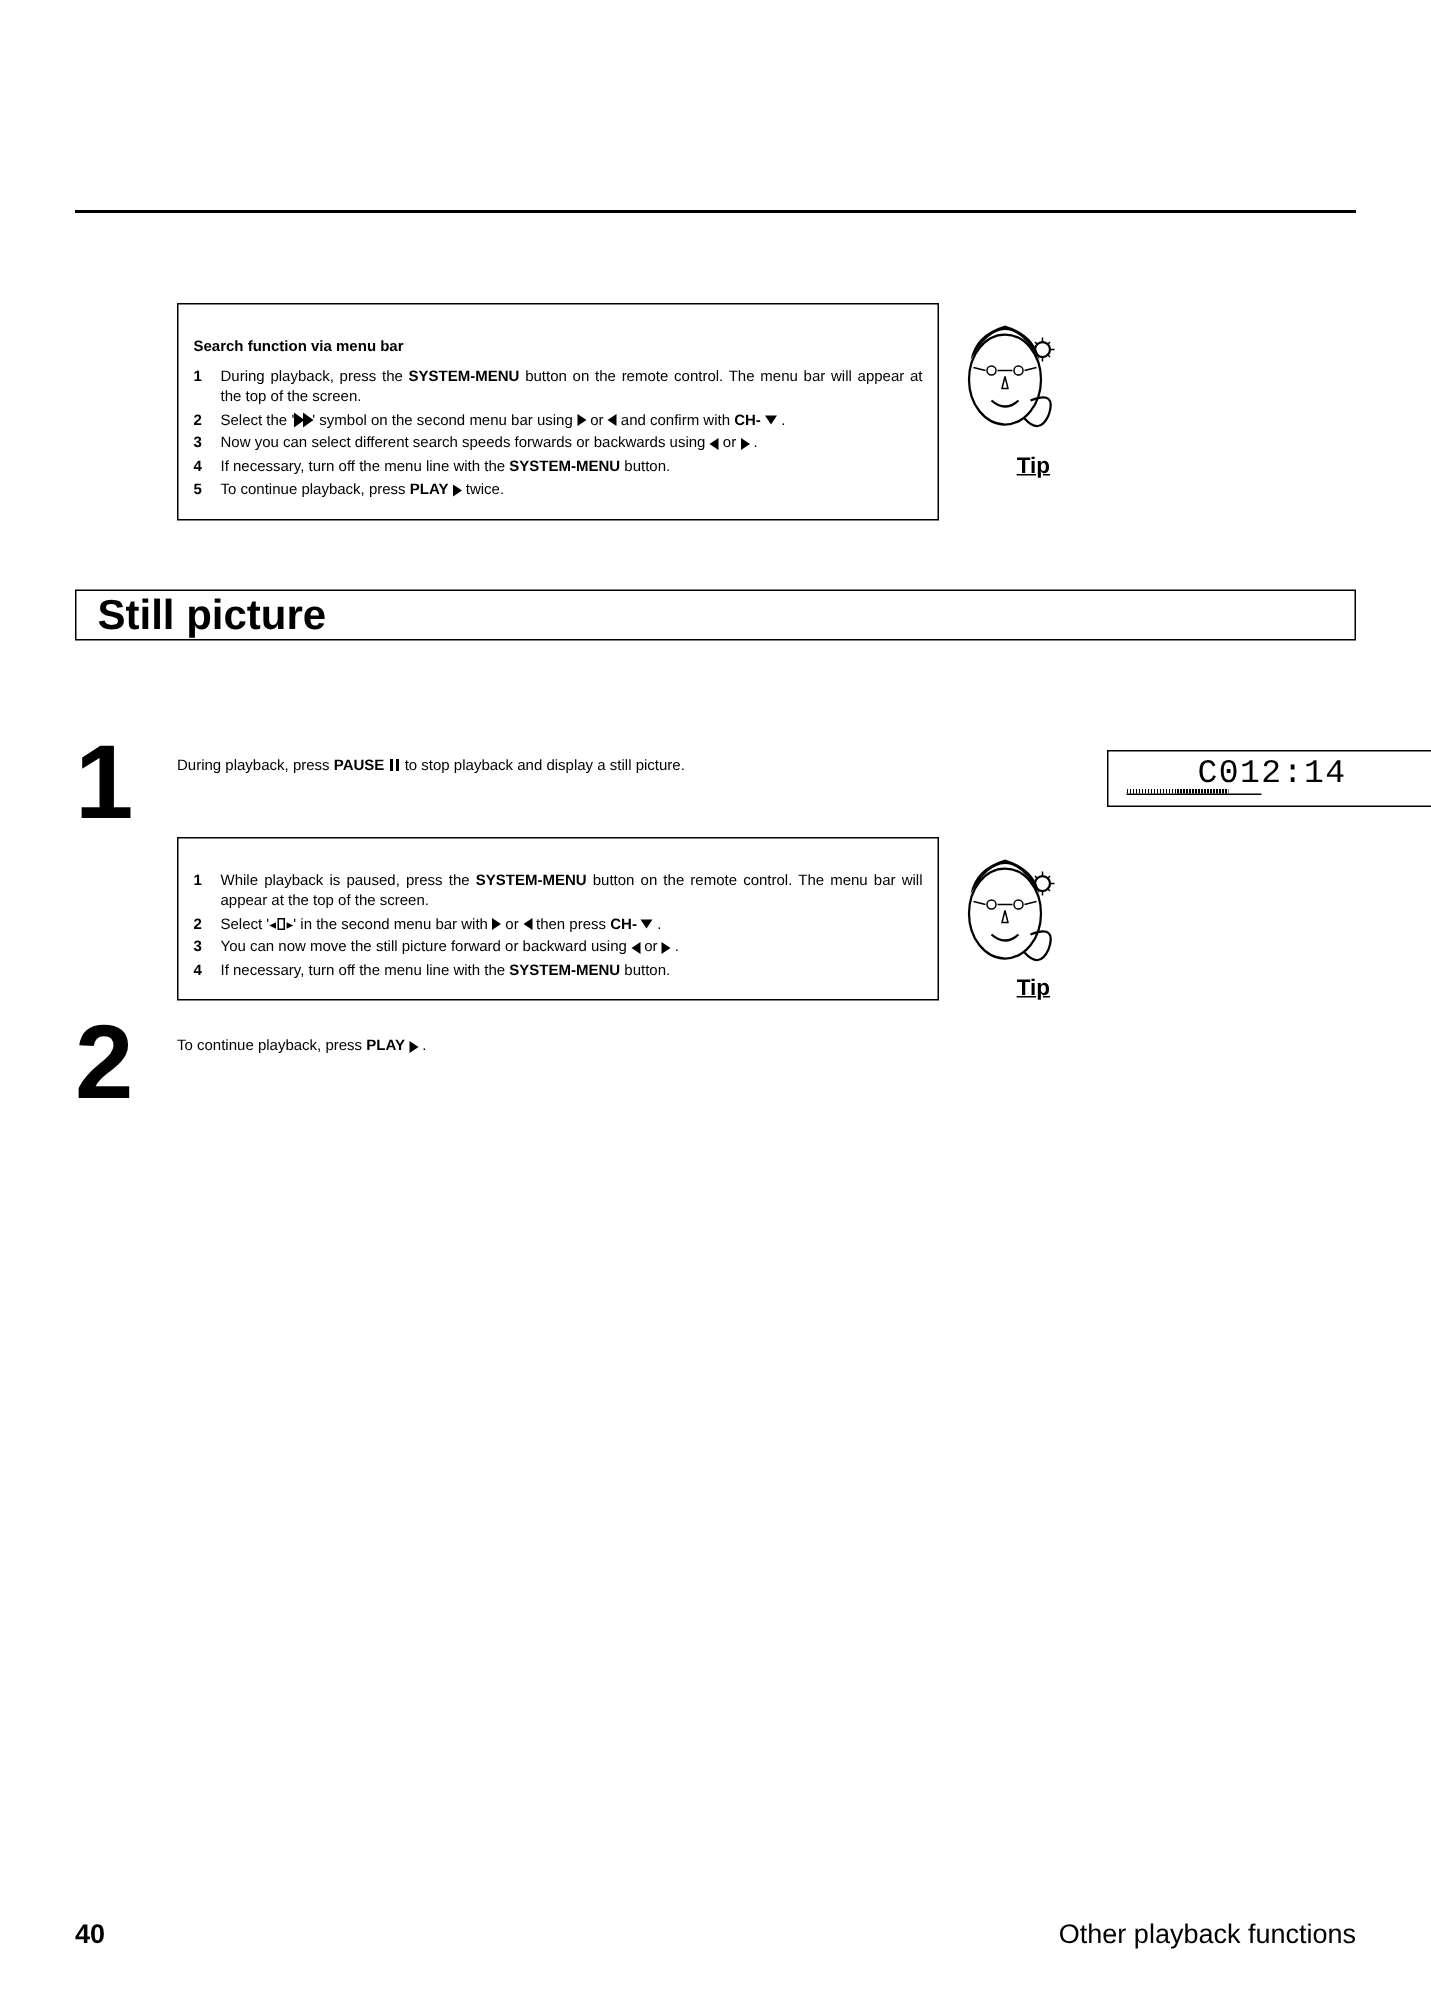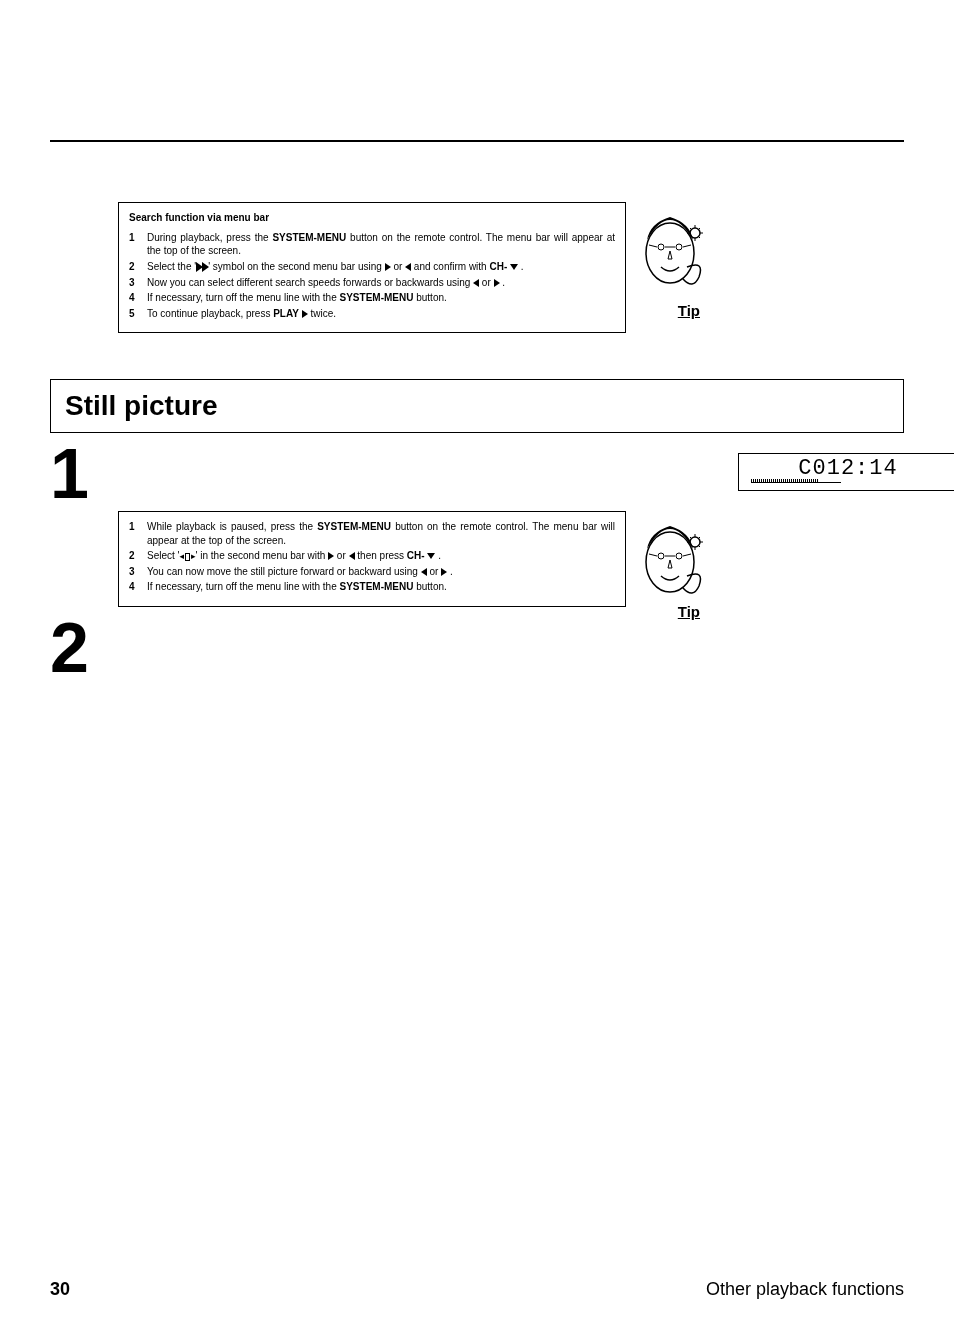--- a/index.html
+++ b/index.html
@@ -22,21 +22,21 @@
       border-top: 2px solid #000;
       margin-top: 80px;
       margin-bottom: 60px;
     }
     .content-col {
       margin-left: 68px;
       width: 630px;
     }
     .tip-box {
       border: 1px solid #000;
-      padding: 8px 10px 10px 10px;
+      padding: 22px 10px 10px 10px;
       position: relative;
       font-size: 10px;
       line-height: 1.35;
       width: 508px;
     }
     .tip-box .title {
       font-weight: bold;
       font-size: 10px;
       margin-bottom: 6px;
     }
@@ -68,23 +68,23 @@
     .tip-label {
       position: absolute;
       right: -75px;
       top: 98px;
       font-weight: bold;
       font-size: 15px;
       text-decoration: underline;
     }
     .section-heading-wrap {
       border: 1px solid #000;
-      padding: 10px 14px;
+      padding: 0 14px;
       margin-top: 46px;
-      margin-bottom: 20px;
+      margin-bottom: 73px;
       margin-left: 0;
     }
     .section-heading {
       font-size: 28px;
       font-weight: bold;
       margin: 0;
     }
     .step-row {
       display: flex;
       margin-bottom: 16px;
@@ -219,20 +219,21 @@
       <div class="tip-label">Tip</div>
     </div>
   </div>
 
   <div class="section-heading-wrap">
     <h2 class="section-heading">Still picture</h2>
   </div>
 
   <div class="step-row">
     <div class="big-num">1</div>
+    <div class="step-text">During playback, press <b>PAUSE</b> <span class="pause-sym"><span></span><span></span></span> to stop playback and display a still picture.</div>
     <div class="lcd-display">
       <div class="lcd-main">
         <span class="seg">C01</span>
         <span class="seg">2:14</span>
       </div>
       <span class="lcd-bar"></span>
     </div>
   </div>
 
   <div class="content-col">
@@ -268,19 +269,20 @@
         <path d="M52 62 Q70 55 64 72 Q58 85 48 74" fill="none" stroke="#000" stroke-width="1.5"></path>
         <circle cx="60" cy="28" r="5" fill="none" stroke="#000" stroke-width="1.5"></circle>
         <path d="M60 23 L60 20 M60 33 L60 36 M55 28 L52 28 M65 28 L68 28 M57 25 L55 23 M63 31 L65 33 M57 31 L55 33 M63 25 L65 23" stroke="#000"></path>
       </svg>
       <div class="tip-label" style="top:90px">Tip</div>
     </div>
   </div>
 
   <div class="step-row" style="margin-top:20px">
     <div class="big-num">2</div>
+    <div class="step-text">To continue playback, press <b>PLAY</b> <span class="tri-r"></span> .</div>
   </div>
 
   <div class="footer">
-    <span class="page-num">30</span>
+    <span class="page-num">40</span>
     <span class="footer-title">Other playback functions</span>
   </div>
 </div>
 
 </body></html>

